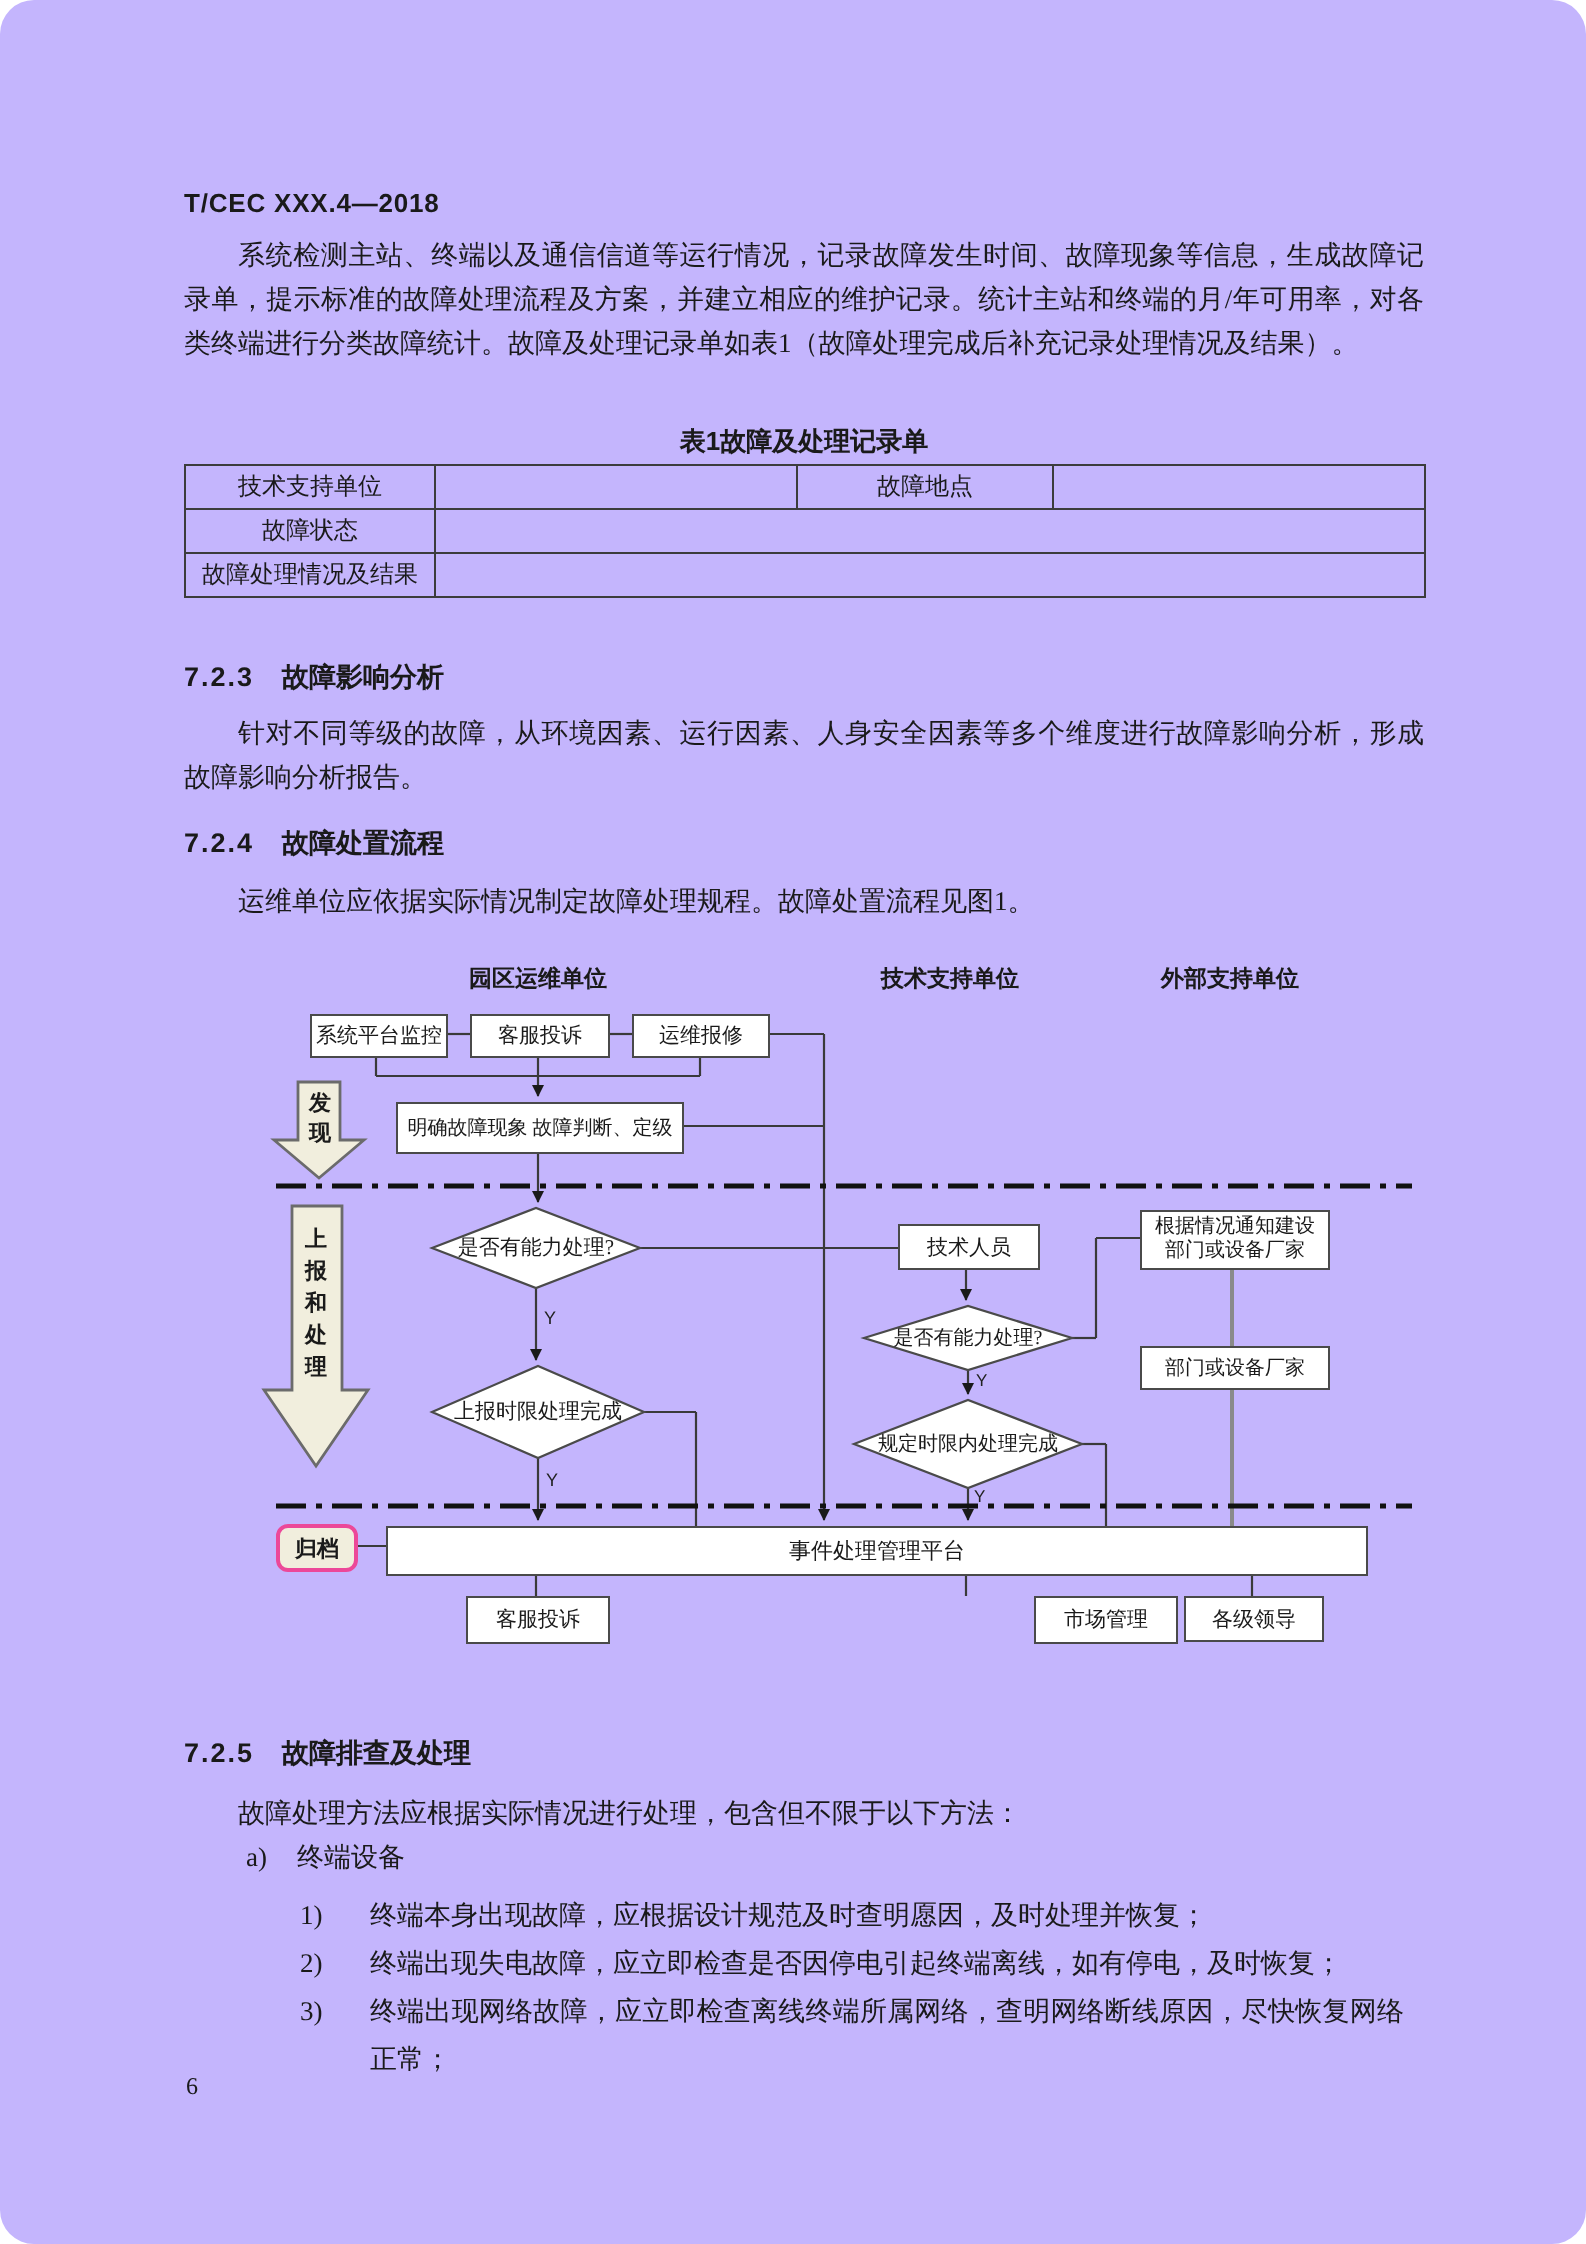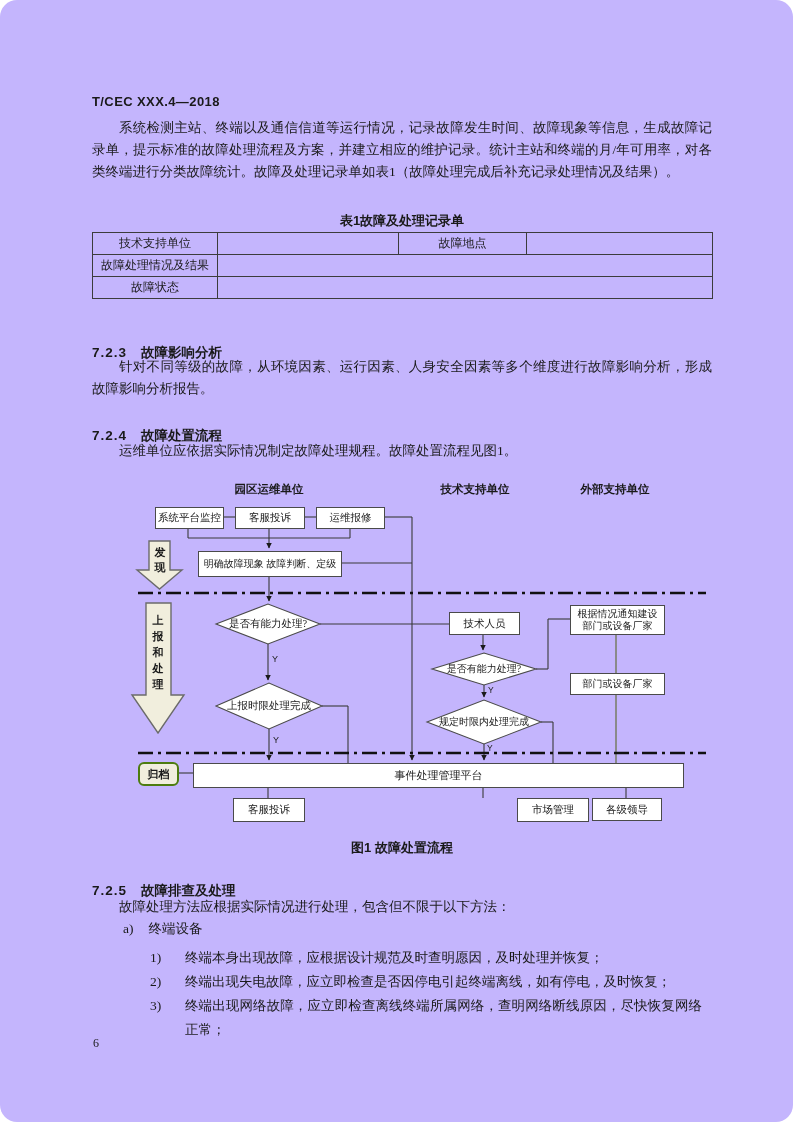--- a/index.html
+++ b/index.html
@@ -9,21 +9,21 @@
   
   .doc-num{left:92px;top:94px;font-family:"Liberation Sans","DejaVu Sans",sans-serif;
            font-size:13px;font-weight:600;letter-spacing:.4px;}
   .para{left:92px;width:620px;font-size:13.5px;line-height:22px;text-align:justify;text-indent:2em;}
   .p-intro{top:117px;}
   .tbl-title{left:92px;top:212px;width:620px;text-align:center;font-family:"Liberation Sans","DejaVu Sans",sans-serif;
              font-size:13px;font-weight:bold;}
   table.t1{left:92px;top:232px;width:620px;border-collapse:collapse;table-layout:fixed;position:absolute;}
   table.t1 td{border:1px solid #3c3c3c;height:21px;font-size:12px;text-align:center;padding:0 2px;}
   table.t1{border:1.5px solid #2a2a2a;}
-  .h-sec{left:92px;font-family:"Liberation Sans","DejaVu Sans",sans-serif;font-size:13.5px;font-weight:bold;margin-top:14px;}
+  .h-sec{left:92px;font-family:"Liberation Sans","DejaVu Sans",sans-serif;font-size:13.5px;font-weight:bold;}
   .h-sec .num{margin-right:14px;letter-spacing:1px;}
   .p-723{top:356px;}
   .h-723{top:330px;}
   .h-724{top:413px;}
   .p-724{top:440px;}
   .h-725{top:868px;}
   .p-725{top:896px;}
   .fig-cap{left:92px;top:839px;width:620px;text-align:center;font-family:"Liberation Sans","DejaVu Sans",sans-serif;
            font-size:13px;font-weight:bold;}
   .item-a{left:123px;top:920px;font-size:13.5px;}
@@ -38,21 +38,21 @@
   .fbox{position:absolute;z-index:2;background:#fff;border:1px solid #4a4a4a;display:flex;
         align-items:center;justify-content:center;font-size:10.5px;white-space:nowrap;}
   .fbox2{flex-direction:column;line-height:12px;font-size:10px;white-space:nowrap;}
   .dtext{position:absolute;z-index:2;display:flex;align-items:center;justify-content:center;
          font-size:10.5px;white-space:nowrap;text-align:right;}
   .colhead{position:absolute;z-index:2;width:100px;text-align:center;
            font-family:"Liberation Sans","DejaVu Sans",sans-serif;font-size:11.5px;font-weight:bold;}
   .ylab{position:absolute;z-index:2;font-size:9px;font-family:"Liberation Sans","DejaVu Sans",sans-serif;color:#222;}
   .vlab{position:absolute;z-index:2;width:14px;text-align:center;word-break:break-all;
         font-family:"Liberation Sans","DejaVu Sans",sans-serif;font-weight:bold;font-size:11px;line-height:15px;}
-  .archive{position:absolute;z-index:2;left:138px;top:762px;width:37px;height:20px;border:2px solid #4d7c0f;
+  .archive{position:absolute;z-index:2;left:138px;top:762px;width:37px;height:20px;border:2px solid #ec4899;
            border-radius:6px;background:#f1eedd;display:flex;align-items:center;justify-content:center;
            font-weight:bold;font-size:11px;font-family:"Liberation Sans","DejaVu Sans",sans-serif;}
 </style>
 </head>
 <body>
 
 <div class="page">
 
   <svg class="flow-svg" viewBox="0 0 793 1122">
     <defs>
@@ -121,25 +121,25 @@
         <col style="width:186px">
       </colgroup>
     <tbody>
         <tr>
       <td>技术支持单位</td>
       <td></td>
       <td>故障地点</td>
       <td></td>
     </tr>
     <tr>
-      <td>故障处理情况及结果</td>
+      <td>故障状态</td>
       <td colspan="3"></td>
     </tr>
     <tr>
-      <td>故障状态</td>
+      <td>故障处理情况及结果</td>
       <td colspan="3"></td>
     </tr>
   </tbody>
     </table>
 
   <div class="abs h-sec h-723">
     <span class="num">7.2.3</span><span>故障影响分析</span>
   </div>
   <div class="abs para p-723">针对不同等级的故障，从环境因素、运行因素、人身安全因素等多个维度进行故障影响分析，形成故障影响分析报告。</div>
 
@@ -174,21 +174,20 @@
 
   <div class="ylab" style="left:272px;top:654px;">Y</div>
   <div class="ylab" style="left:273px;top:735px;">Y</div>
   <div class="ylab" style="left:488px;top:685px;font-size:8.5px;">Y</div>
   <div class="ylab" style="left:487px;top:743px;font-size:8.5px;">Y</div>
 
   <div class="vlab" style="left:153px;top:545px;">发现</div>
   <div class="vlab" style="left:151px;top:612px;line-height:16px;">上报和处理</div>
   <div class="archive">归档</div>
 
-  <div class="abs fig-cap">图1  故障处置流程</div>
 
   <div class="abs h-sec h-725">
     <span class="num">7.2.5</span><span>故障排查及处理</span>
   </div>
   <div class="abs para p-725" style="text-indent:2em;">故障处理方法应根据实际情况进行处理，包含但不限于以下方法：</div>
 
   <div class="abs item-a">
     <span class="mk">a)</span><span>终端设备</span>
   </div>
 

